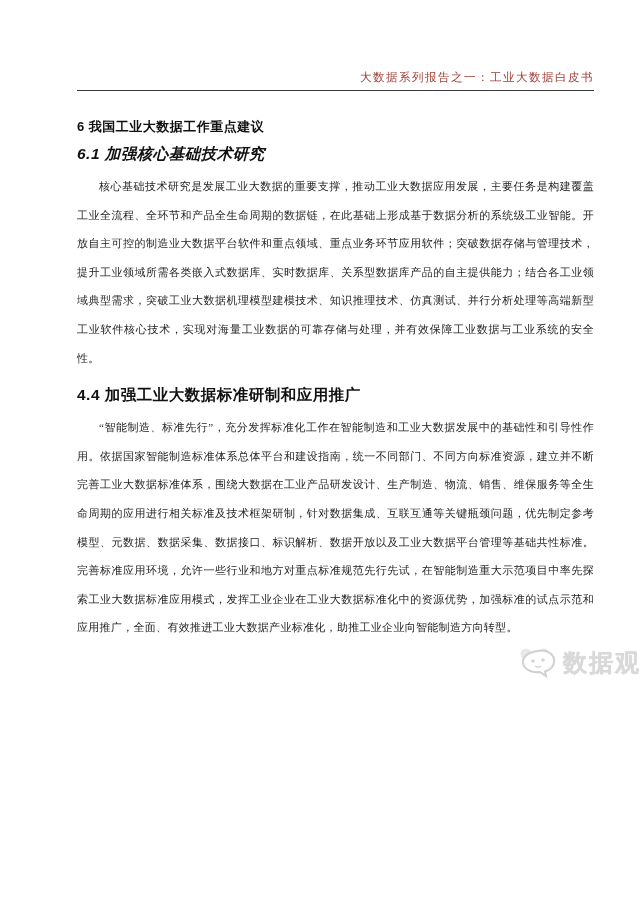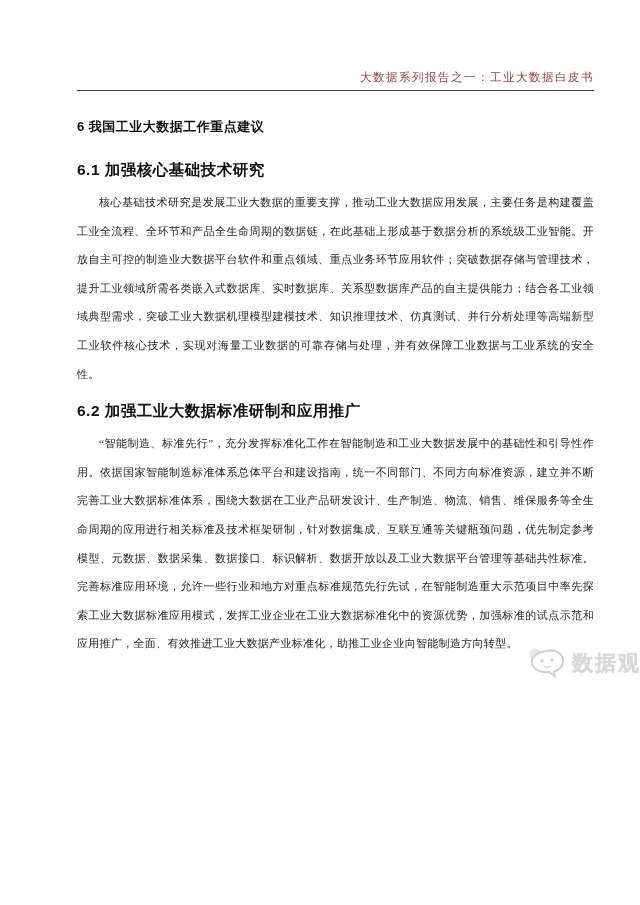--- a/index.html
+++ b/index.html
@@ -39,21 +39,21 @@
     letter-spacing: 0.5px;
   }
   .section-heading {
     margin: 13px 0 0 0;
     font-size: 15.5px;
     font-weight: bold;
     font-family: "Liberation Sans", "DejaVu Sans", sans-serif;
     color: #111;
     letter-spacing: 0.5px;
   }
-  .section-heading.first { margin-top: 24px; }
+  .section-heading.first { margin-top: 8px; font-style: italic; }
   .body-para {
     margin: 7px 0 0 0;
     font-size: 11px;
     line-height: 28.6px;
     text-align: justify;
     text-indent: 2em;
     color: #1d1d1d;
     letter-spacing: 0.3px;
   }
   .page-number {
@@ -69,21 +69,21 @@
   .watermark {
     position: absolute;
     right: 8px;
     bottom: 12px;
     display: flex;
     align-items: center;
     gap: 4px;
   }
   .watermark-icon { display: inline-block; line-height: 0; }
   .watermark-text {
-    font-size: 21px;
+    font-size: 24px;
     font-weight: bold;
     font-family: "Liberation Sans", "DejaVu Sans", sans-serif;
     color: #d9d9d9;
     text-shadow: 0 0 1px #cfcfcf;
     letter-spacing: 2px;
   }
 </style>
 </head>
 <body>
 
@@ -91,21 +91,21 @@
   <div class="content">
 
     <div class="doc-header">大数据系列报告之一：工业大数据白皮书</div>
     <hr class="header-rule">
 
     <h1 class="chapter-title">6 我国工业大数据工作重点建议</h1>
 
     <h2 class="section-heading first">6.1 加强核心基础技术研究</h2>
     <p class="body-para">核心基础技术研究是发展工业大数据的重要支撑，推动工业大数据应用发展，主要任务是构建覆盖工业全流程、全环节和产品全生命周期的数据链，在此基础上形成基于数据分析的系统级工业智能。开放自主可控的制造业大数据平台软件和重点领域、重点业务环节应用软件；突破数据存储与管理技术，提升工业领域所需各类嵌入式数据库、实时数据库、关系型数据库产品的自主提供能力；结合各工业领域典型需求，突破工业大数据机理模型建模技术、知识推理技术、仿真测试、并行分析处理等高端新型工业软件核心技术，实现对海量工业数据的可靠存储与处理，并有效保障工业数据与工业系统的安全性。</p>
 
-    <h2 class="section-heading">6.2 加强工业大数据标准研制和应用推广</h2>
+    <h2 class="section-heading">4.4 加强工业大数据标准研制和应用推广</h2>
     <p class="body-para">“智能制造、标准先行”，充分发挥标准化工作在智能制造和工业大数据发展中的基础性和引导性作用。依据国家智能制造标准体系总体平台和建设指南，统一不同部门、不同方向标准资源，建立并不断完善工业大数据标准体系，围绕大数据在工业产品研发设计、生产制造、物流、销售、维保服务等全生命周期的应用进行相关标准及技术框架研制，针对数据集成、互联互通等关键瓶颈问题，优先制定参考模型、元数据、数据采集、数据接口、标识解析、数据开放以及工业大数据平台管理等基础共性标准。完善标准应用环境，允许一些行业和地方对重点标准规范先行先试，在智能制造重大示范项目中率先探索工业大数据标准应用模式，发挥工业企业在工业大数据标准化中的资源优势，加强标准的试点示范和应用推广，全面、有效推进工业大数据产业标准化，助推工业企业向智能制造方向转型。</p>
 
 
   </div>
 
   <div class="page-number">34</div>
 
   <div class="watermark">
     <span class="watermark-icon">
       <svg width="42" height="34" viewBox="0 0 42 34">

